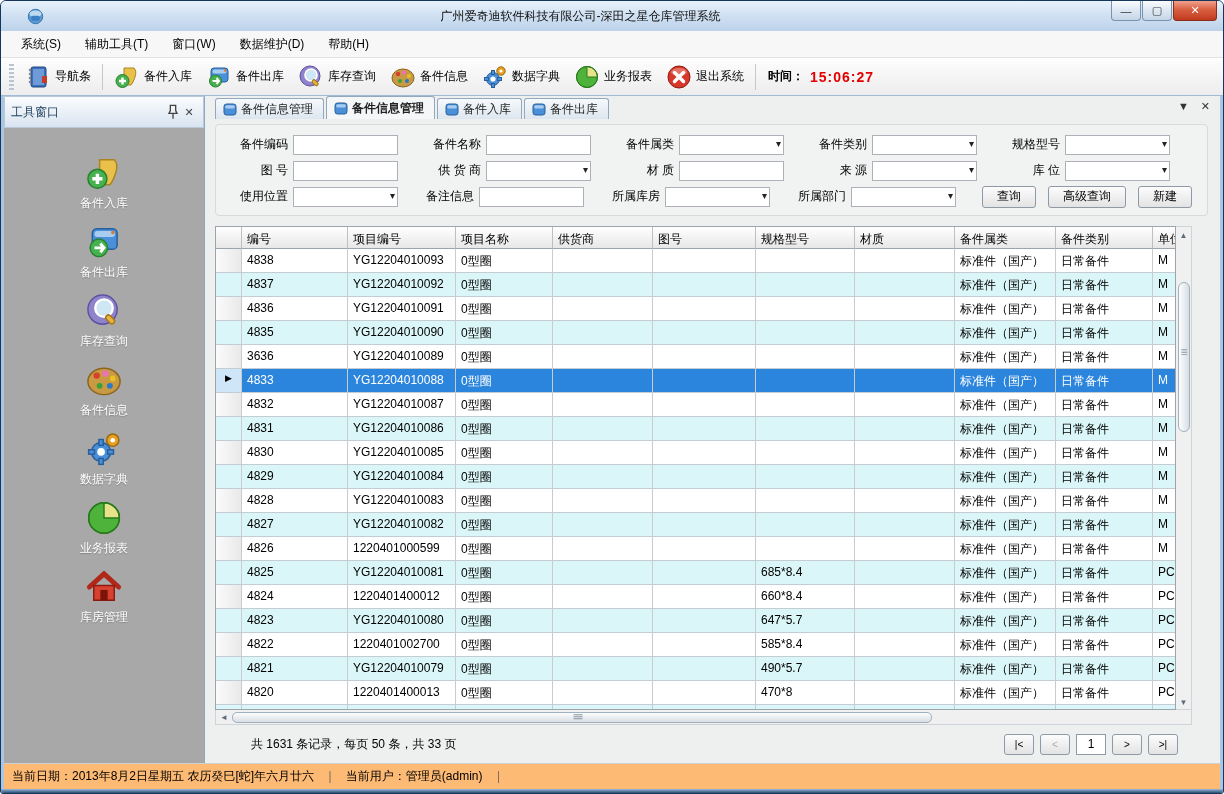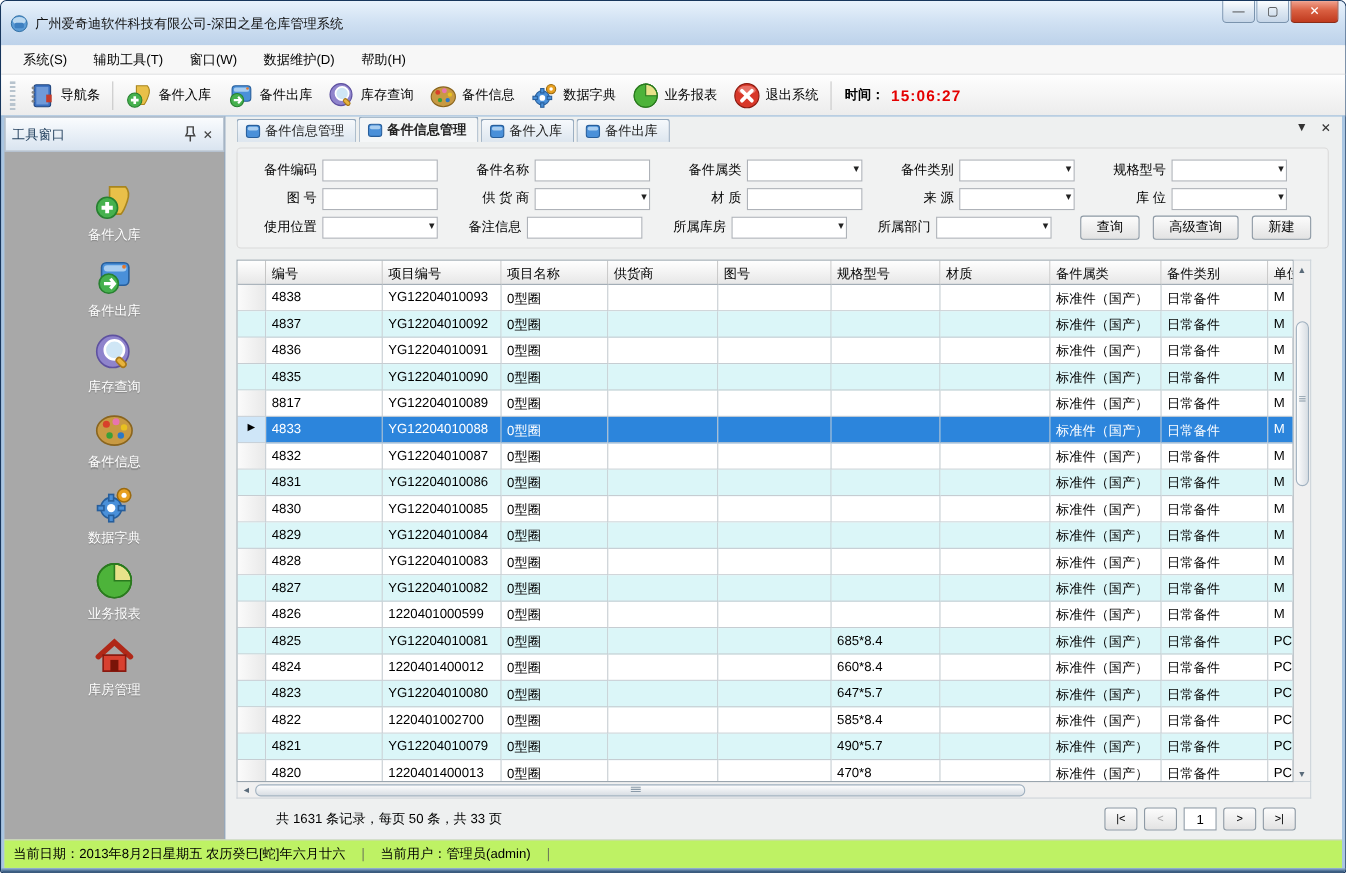--- a/index.html
+++ b/index.html
@@ -2,22 +2,22 @@
 <html><head>
 <meta charset="utf-8">
 <style>
   * { margin:0; padding:0; box-sizing:border-box; }
   html,body { width:1224px; height:794px; overflow:hidden;
     font-family:"Liberation Sans","DejaVu Sans",sans-serif; font-size:12px; color:#000; }
   .window { position:absolute; inset:0; background:#bcd4ec;
     border:1px solid #17365c; border-radius:6px 6px 3px 3px;
     box-shadow:inset 0 0 0 3px #aac6e2; display:flex; flex-direction:column; }
   
-  .titlebar { height:40px; display:flex; align-items:center; padding:0 6px 0 8px;
-    background:linear-gradient(#e8f2fc,#cfe0f2 50%,#bdd2ea); border-radius:5px 5px 0 0; }
+  .titlebar { height:30px; display:flex; align-items:center; padding:0 6px 0 26px;
+    background:linear-gradient(#e8f2fc,#cfe0f2 50%,#bdd2ea); border-radius:5px 5px 0 0;text-align:center; }
   .app-icon { width:17px; height:17px; margin-right:6px; flex:0 0 auto; }
   .title-text { flex:1; font-size:12px; color:#111; }
   .win-btns { display:flex; gap:1px; align-self:flex-start; margin-top:0; }
   .win-btn { width:30px; height:20px; display:flex; align-items:center; justify-content:center;
     border:1px solid #7a93ad; border-top:none; background:linear-gradient(#fbfdfe,#dfe9f3 45%,#c6d6e8);
     color:#333; font-size:11px; border-radius:0 0 4px 4px; }
   .win-btn.close { width:44px; background:linear-gradient(#f0a08c,#d95f41 45%,#c03a1e);
     color:#fff; font-weight:bold; border-color:#8a2c18; }
   
   .menubar { height:27px; background:#f7f7f7; border-bottom:1px solid #e2e2e2;
@@ -109,21 +109,21 @@
   .pager .summary { flex:1; }
   .pg-btns { display:flex; gap:6px; align-items:center; margin-right:28px; }
   .pg-btn { width:30px; height:21px; display:flex; align-items:center; justify-content:center;
     background:linear-gradient(#fcfcfc,#e3e3e3); border:1px solid #8e9aa5; border-radius:3px;
     font-size:10px; }
   .pg-btn.disabled { color:#aaa; }
   .pg-input { width:30px; height:21px; border:1px solid #8e9aa5; text-align:center; font-size:12px;
     font-family:inherit; background:#fff; }
   .exp-btns { display:flex; gap:10px; }
   
-  .statusbar { height:26px; background:#bef264; border-top:1px solid #cfcfcf;
+  .statusbar { height:26px; background:#fdba74; border-top:1px solid #cfcfcf;
     display:flex; align-items:center; padding-left:8px; margin:0 3px; }
   .statusbar .sep { margin:0 10px; color:#555; }
   .win-bottom { height:4px; background:linear-gradient(#9dbcdc,#274a70); border-radius:0 0 3px 3px; }
   svg { display:block; width:100%; height:100%; }
 </style>
 </head>
 <body>
 
 <div class="window">
 
@@ -539,21 +539,21 @@
               <span class="g-cell" style="width: 100px;"></span>
               <span class="g-cell" style="width: 103px;"></span>
               <span class="g-cell" style="width: 99px;"></span>
               <span class="g-cell" style="width: 100px;"></span>
               <span class="g-cell" style="width: 101px;">标准件（国产）</span>
               <span class="g-cell" style="width: 97px;">日常备件</span>
               <span class="g-cell" style="width: 24px;">M</span>
             </div>
             <div class="g-row">
               <span class="g-cell g-sel" style="width: 26px;"></span>
-              <span class="g-cell" style="width: 106px;">8817</span>
+              <span class="g-cell" style="width: 106px;">3636</span>
               <span class="g-cell" style="width: 108px;">YG12204010089</span>
               <span class="g-cell" style="width: 97px;">0型圈</span>
               <span class="g-cell" style="width: 100px;"></span>
               <span class="g-cell" style="width: 103px;"></span>
               <span class="g-cell" style="width: 99px;"></span>
               <span class="g-cell" style="width: 100px;"></span>
               <span class="g-cell" style="width: 101px;">标准件（国产）</span>
               <span class="g-cell" style="width: 97px;">日常备件</span>
               <span class="g-cell" style="width: 24px;">M</span>
             </div>

